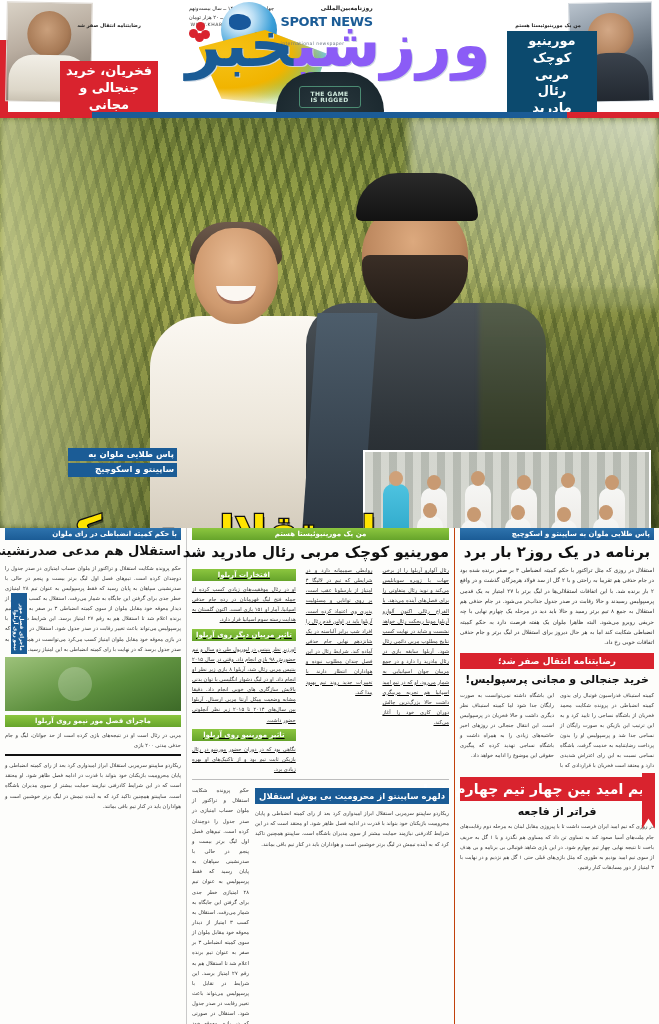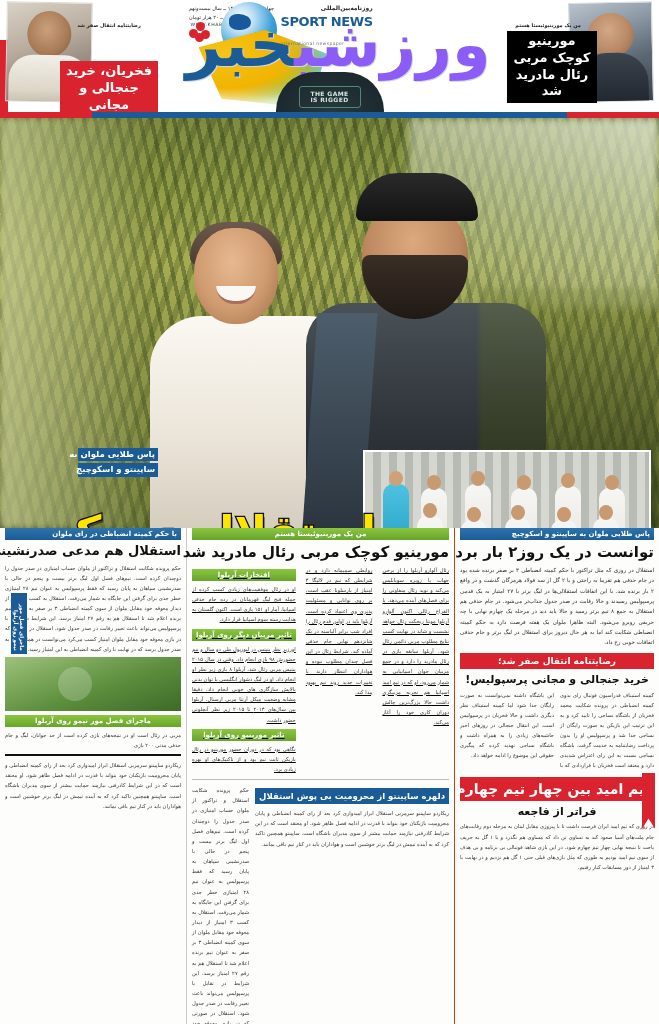--- a/index.html
+++ b/index.html
@@ -82,22 +82,22 @@
   }
   .teaser-right {
     position:absolute; right:62px; top:22px; width:98px; text-align:center;
     z-index: 6;
   }
   .teaser-right .kicker {
     font-size:5px; color:#1b1b1b; line-height:1.45; margin-bottom:2px;
     font-weight:700;
   }
   .teaser-right .hl {
-    background:#000000; color:#ffffff; font-weight:900;
-    font-size:13px; line-height:1.28; padding:2px 3px 3px;
+    background:#0c4a6e; color:#ffffff; font-weight:900;
+    font-size:13px; line-height:1.28; padding:2px 19px 3px;
     letter-spacing:-0.3px;
     margin-left:8px;
   }
 
   .mh-center {
     position:absolute; left:50%; top:0; transform:translateX(-50%);
     width:330px; height:112px;
   }
   .logo-title {
     position:absolute; right:4px; top:14px;
@@ -252,21 +252,21 @@
     transform:skewX(-4deg);
   }
   .hero .crowdblur {
     position:absolute; right:0; bottom:0; width:180px; height:240px;
     background:linear-gradient(180deg, rgba(120,132,62,.3), rgba(45,55,22,.75));
     filter:blur(2px);
   }
 
   
   .hero-teaser {
-    position:absolute; left:78px; top:330px; width:80px; z-index:9;
+    position:absolute; left:68px; top:330px; width:109px; z-index:9;
     text-align:right; direction:rtl;
   }
   .hero-teaser span {
     display:block; background:#1b5c96; color:#fff; font-weight:900;
     font-size:8.5px; line-height:1.35; padding:1px 3px; margin-bottom:2px;
     white-space:nowrap;
   }
   .hero-headline {
     position:absolute; left:8px; top:390px; width:368px; z-index:9;
     direction:rtl; text-align:left;
@@ -498,21 +498,21 @@
         <div class="p" style="left:228px; top:38px;"></div>
       </div>
 
     </div>
   </div>
 
   <div class="body-grid">
 
     <div class="col right">
       <div class="topbar blue">پاس طلایی ملوان به ساپینتو و اسکوچیچ</div>
-      <div class="hl-main">توانست در یک روز۲ بار برد</div>
+      <div class="hl-main">برنامه در یک روز۲ بار برد</div>
       <div class="lede">استقلال در روزی که مثل تراکتور با حکم کمیته انضباطی ۳ بر صفر برنده شده بود در جام حذفی هم تقریبا به راحتی و با ۲ گل از سد فولاد هرمزگان گذشت و در واقع ۲ بار برنده شد. با این اتفاقات استقلالی‌ها در لیگ برتر با ۲۷ امتیاز به یک قدمی پرسپولیس رسیدند و حالا رقابت در صدر جدول جذاب‌تر می‌شود. در جام حذفی هم استقلال به جمع ۸ تیم برتر رسید و حالا باید دید در مرحله یک چهارم نهایی با چه حریفی روبرو می‌شود. البته ظاهرا ملوان یک هفته فرصت دارد به حکم کمیته انضباطی شکایت کند اما به هر حال دیروز برای استقلال در لیگ برتر و جام حذفی اتفاقات خوبی رخ داد.</div>
 
       <div class="redbar">رضایتنامه انتقال صفر شد؛</div>
       <div class="hl-sub">خرید جنجالی و مجانی پرسپولیس!</div>
       <div class="body-text two-col">کمیته استیناف فدراسیون فوتبال رای بدوی کمیته انضباطی در پرونده شکایت محمد فخریان از باشگاه نساجی را تایید کرد و به این ترتیب این بازیکن به صورت رایگان از نساجی جدا شد و پرسپولیس او را بدون پرداخت رضایتنامه به خدمت گرفت. باشگاه نساجی نسبت به این رای اعتراض شدیدی دارد و معتقد است فخریان با قراردادی که با این باشگاه داشته نمی‌توانست به صورت رایگان جدا شود اما کمیته استیناف نظر دیگری داشت و حالا فخریان در پرسپولیس است. این انتقال جنجالی در روزهای اخیر حاشیه‌های زیادی را به همراه داشت و باشگاه نساجی تهدید کرده که پیگیری حقوقی این موضوع را ادامه خواهد داد.</div>
 
       <div class="sect" style="margin-top:6px;">
         <div class="redbar tall">تیم امید بین چهار تیم چهارم شد!</div>
         <div class="hl-sub">فراتر از فاجعه</div>
         <div class="body-text">در روزی که تیم امید ایران فرصت داشت تا با پیروزی مقابل لبنان به مرحله دوم رقابت‌های جام ملت‌های آسیا صعود کند به تساوی تن داد که مساوی هم نگذرد و با ۱ گل به حریف باخت تا نتیجه نهایی چهار تیم چهارم شود. در این بازی شاهد فوتبالی بی برنامه و بی هدف از سوی تیم امید بودیم به طوری که مثل بازی‌های قبلی حتی ۱ گل هم نزدیم و در نهایت با ۳ امتیاز از دور مسابقات کنار رفتیم.</div>

